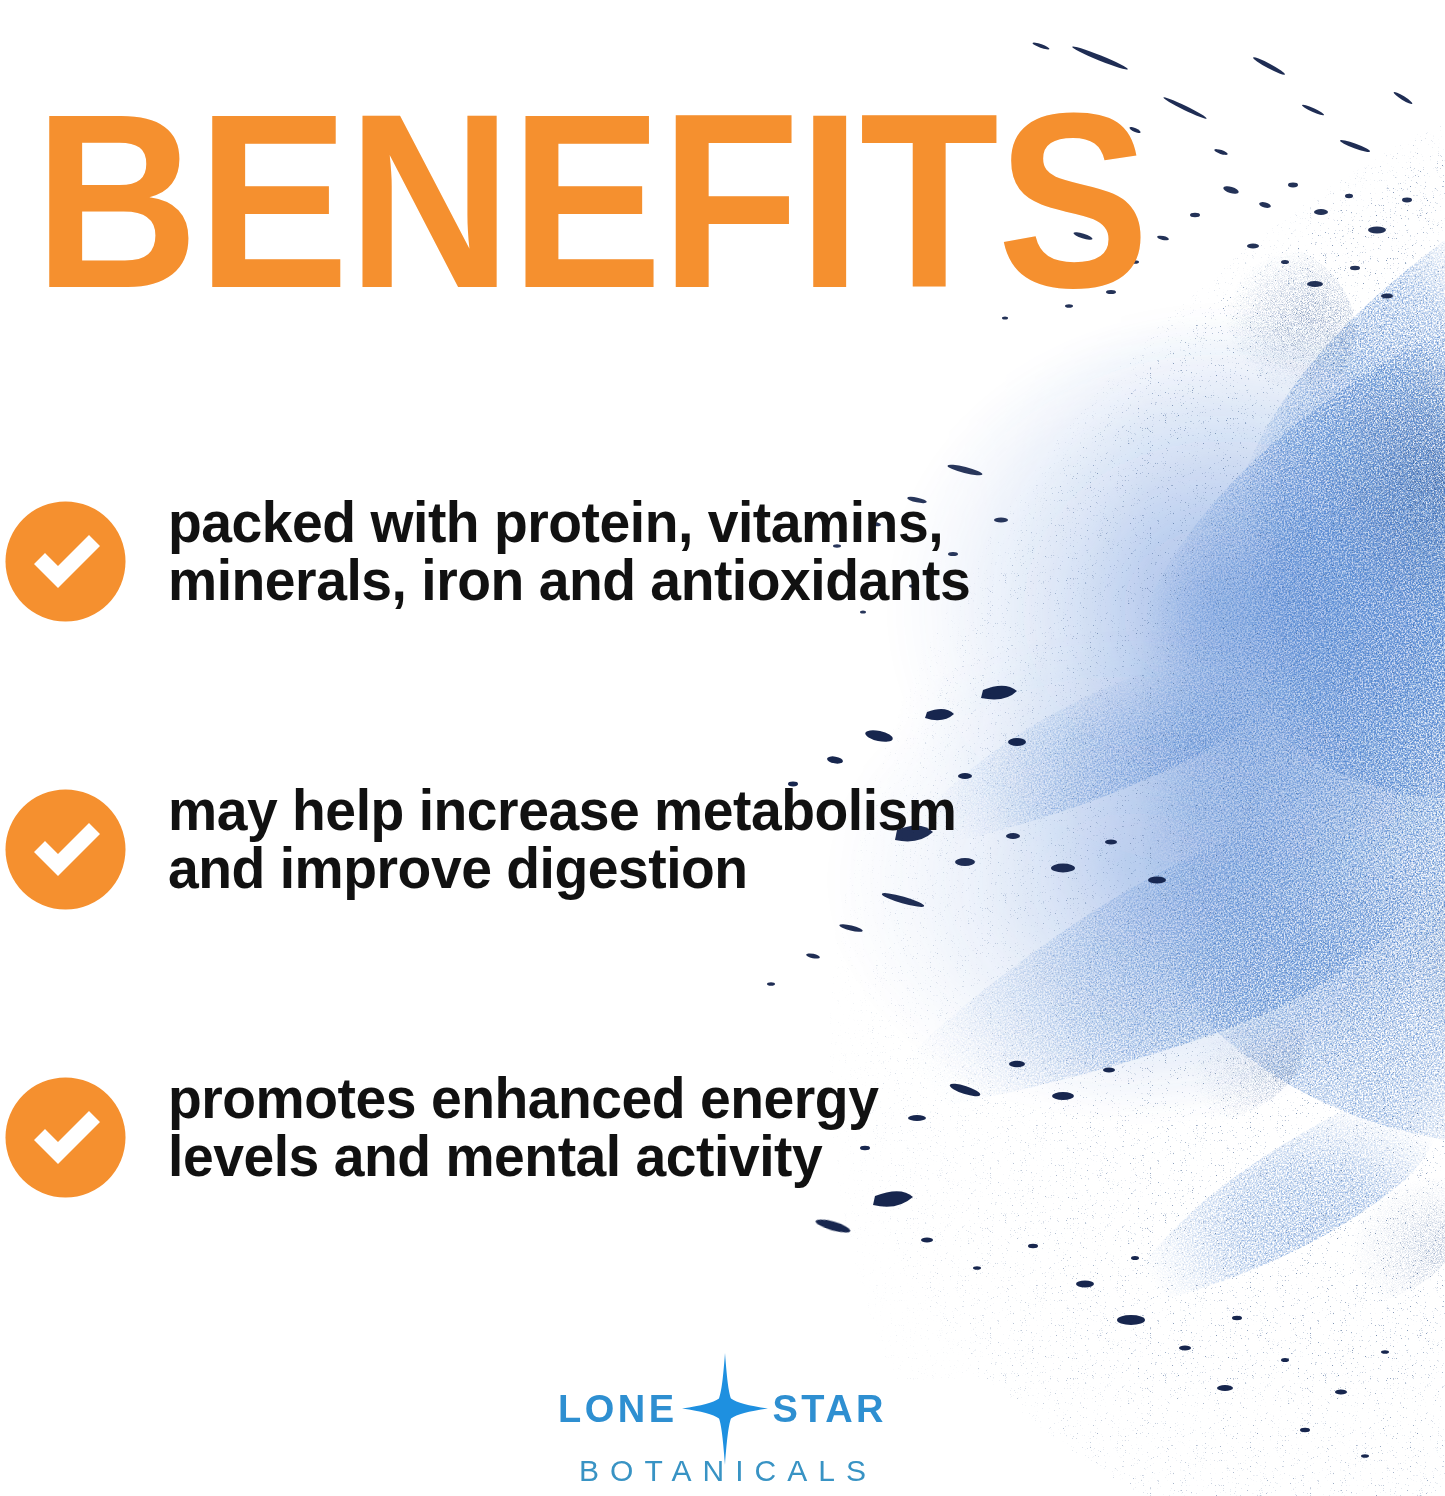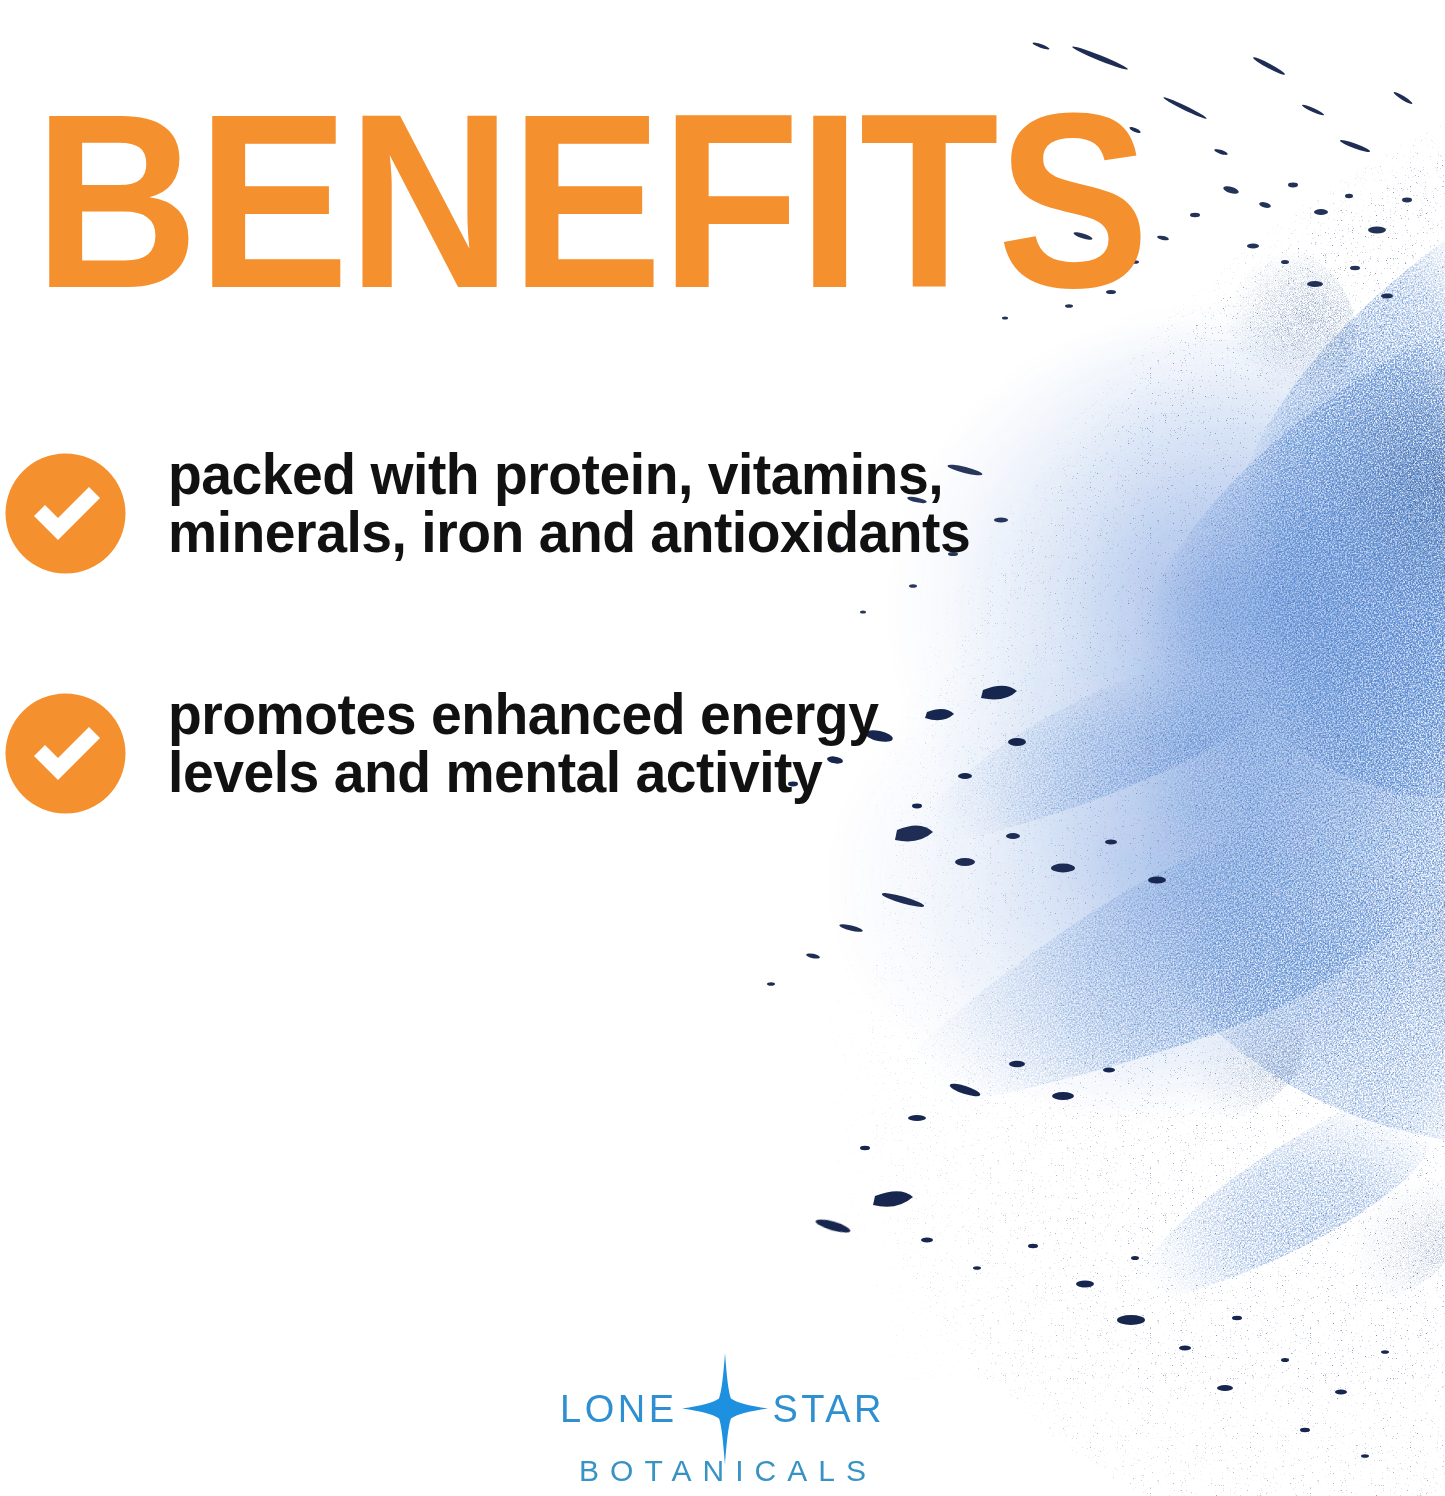--- a/index.html
+++ b/index.html
@@ -46,20 +46,21 @@
   
   #bullets {
     position:absolute;
     left:0;
     top:445px;
     width:1200px;
   }
   .bullet {
     position:relative;
     height:240px;
+    margin-top:48px;
   }
   .check-badge {
     position:absolute;
     left:5px;
     top:8px;
     width:121px;
     height:121px;
   }
   .check-badge svg { display:block; width:121px; height:121px; }
 
@@ -90,21 +91,21 @@
     position:relative;
     display:inline-block;
     height:52px;
     line-height:52px;
     white-space:nowrap;
   }
   .logo-word {
     font-size:38px;
     color:#2E8FD1;
     letter-spacing:3.5px;
-    font-weight:normal;
+    font-weight:bold;
     vertical-align:middle;
   }
   .logo-star {
     display:inline-block;
     width:86px;
     height:52px;
     vertical-align:middle;
     position:relative;
   }
   .logo-star svg {
@@ -350,20 +351,30 @@
         <svg viewBox="0 0 121 121" aria-hidden="true">
           <circle cx="60.5" cy="60.5" r="60" fill="#F5902F"></circle>
           <path d="M29 63 L40 52 L53 65 L84 34 L95 45 L53 87 Z" fill="#ffffff"></path>
         </svg>
       </span>
       <div class="bullet-text">packed with protein, vitamins,
 minerals, iron and antioxidants</div>
     </div>
 
 
+    <div class="bullet">
+      <span class="check-badge">
+        <svg viewBox="0 0 121 121" aria-hidden="true">
+          <circle cx="60.5" cy="60.5" r="60" fill="#F5902F"></circle>
+          <path d="M29 63 L40 52 L53 65 L84 34 L95 45 L53 87 Z" fill="#ffffff"></path>
+        </svg>
+      </span>
+      <div class="bullet-text">may help increase metabolism
+and improve digestion</div>
+    </div>
 
     <div class="bullet">
       <span class="check-badge">
         <svg viewBox="0 0 121 121" aria-hidden="true">
           <circle cx="60.5" cy="60.5" r="60" fill="#F5902F"></circle>
           <path d="M29 63 L40 52 L53 65 L84 34 L95 45 L53 87 Z" fill="#ffffff"></path>
         </svg>
       </span>
       <div class="bullet-text">promotes enhanced energy
 levels and mental activity</div>

